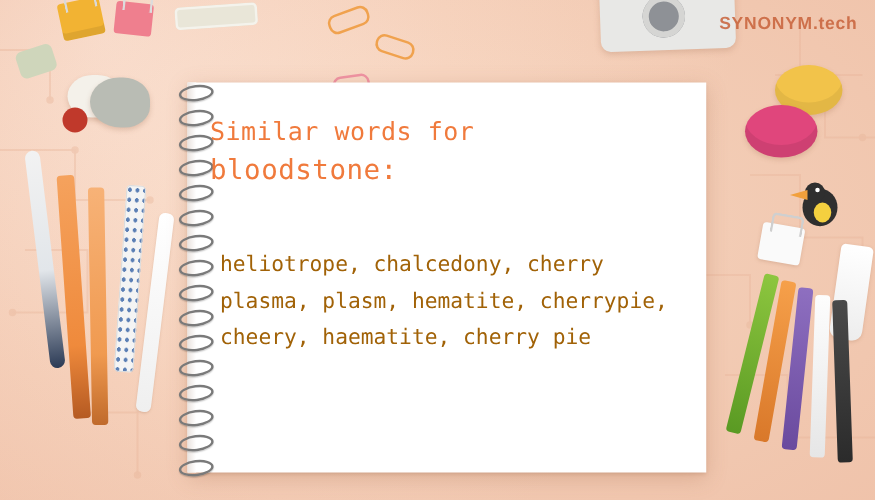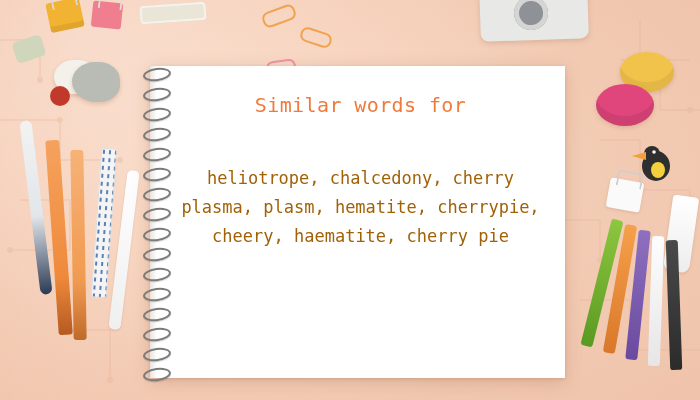--- a/index.html
+++ b/index.html
@@ -74,21 +74,20 @@
     transform: rotate(-7deg);
     box-shadow: 0 1px 1px rgba(0,0,0,.18);
   }
 
   
   .page-content {
     position: absolute;
     left: 168px;
     top: 90px;
     width: 385px;
-    text-align: center;
   }
   .title-line1 {
     color: #f07a3c;
     font-size: 20px;
     letter-spacing: .4px;
     line-height: 30px;
   }
   .title-line2 {
     color: #f07a3c;
     font-size: 22px;
@@ -344,17 +343,19 @@
     <div class="ring" style="top:206px"></div>
     <div class="ring" style="top:226px"></div>
     <div class="ring" style="top:246px"></div>
     <div class="ring" style="top:266px"></div>
     <div class="ring" style="top:286px"></div>
     <div class="ring" style="top:306px"></div>
   </div>
 
   <div class="page-content">
     <div class="title-line1">Similar words for</div>
+    <div class="title-line2">bloodstone:</div>
     <div class="words">heliotrope, chalcedony, cherry plasma, plasm, hematite, cherrypie, cheery, haematite, cherry pie</div>
   </div>
 
+  <div class="logo">SYNONYM.tech</div>
 
 </div>
 
 </body></html>

